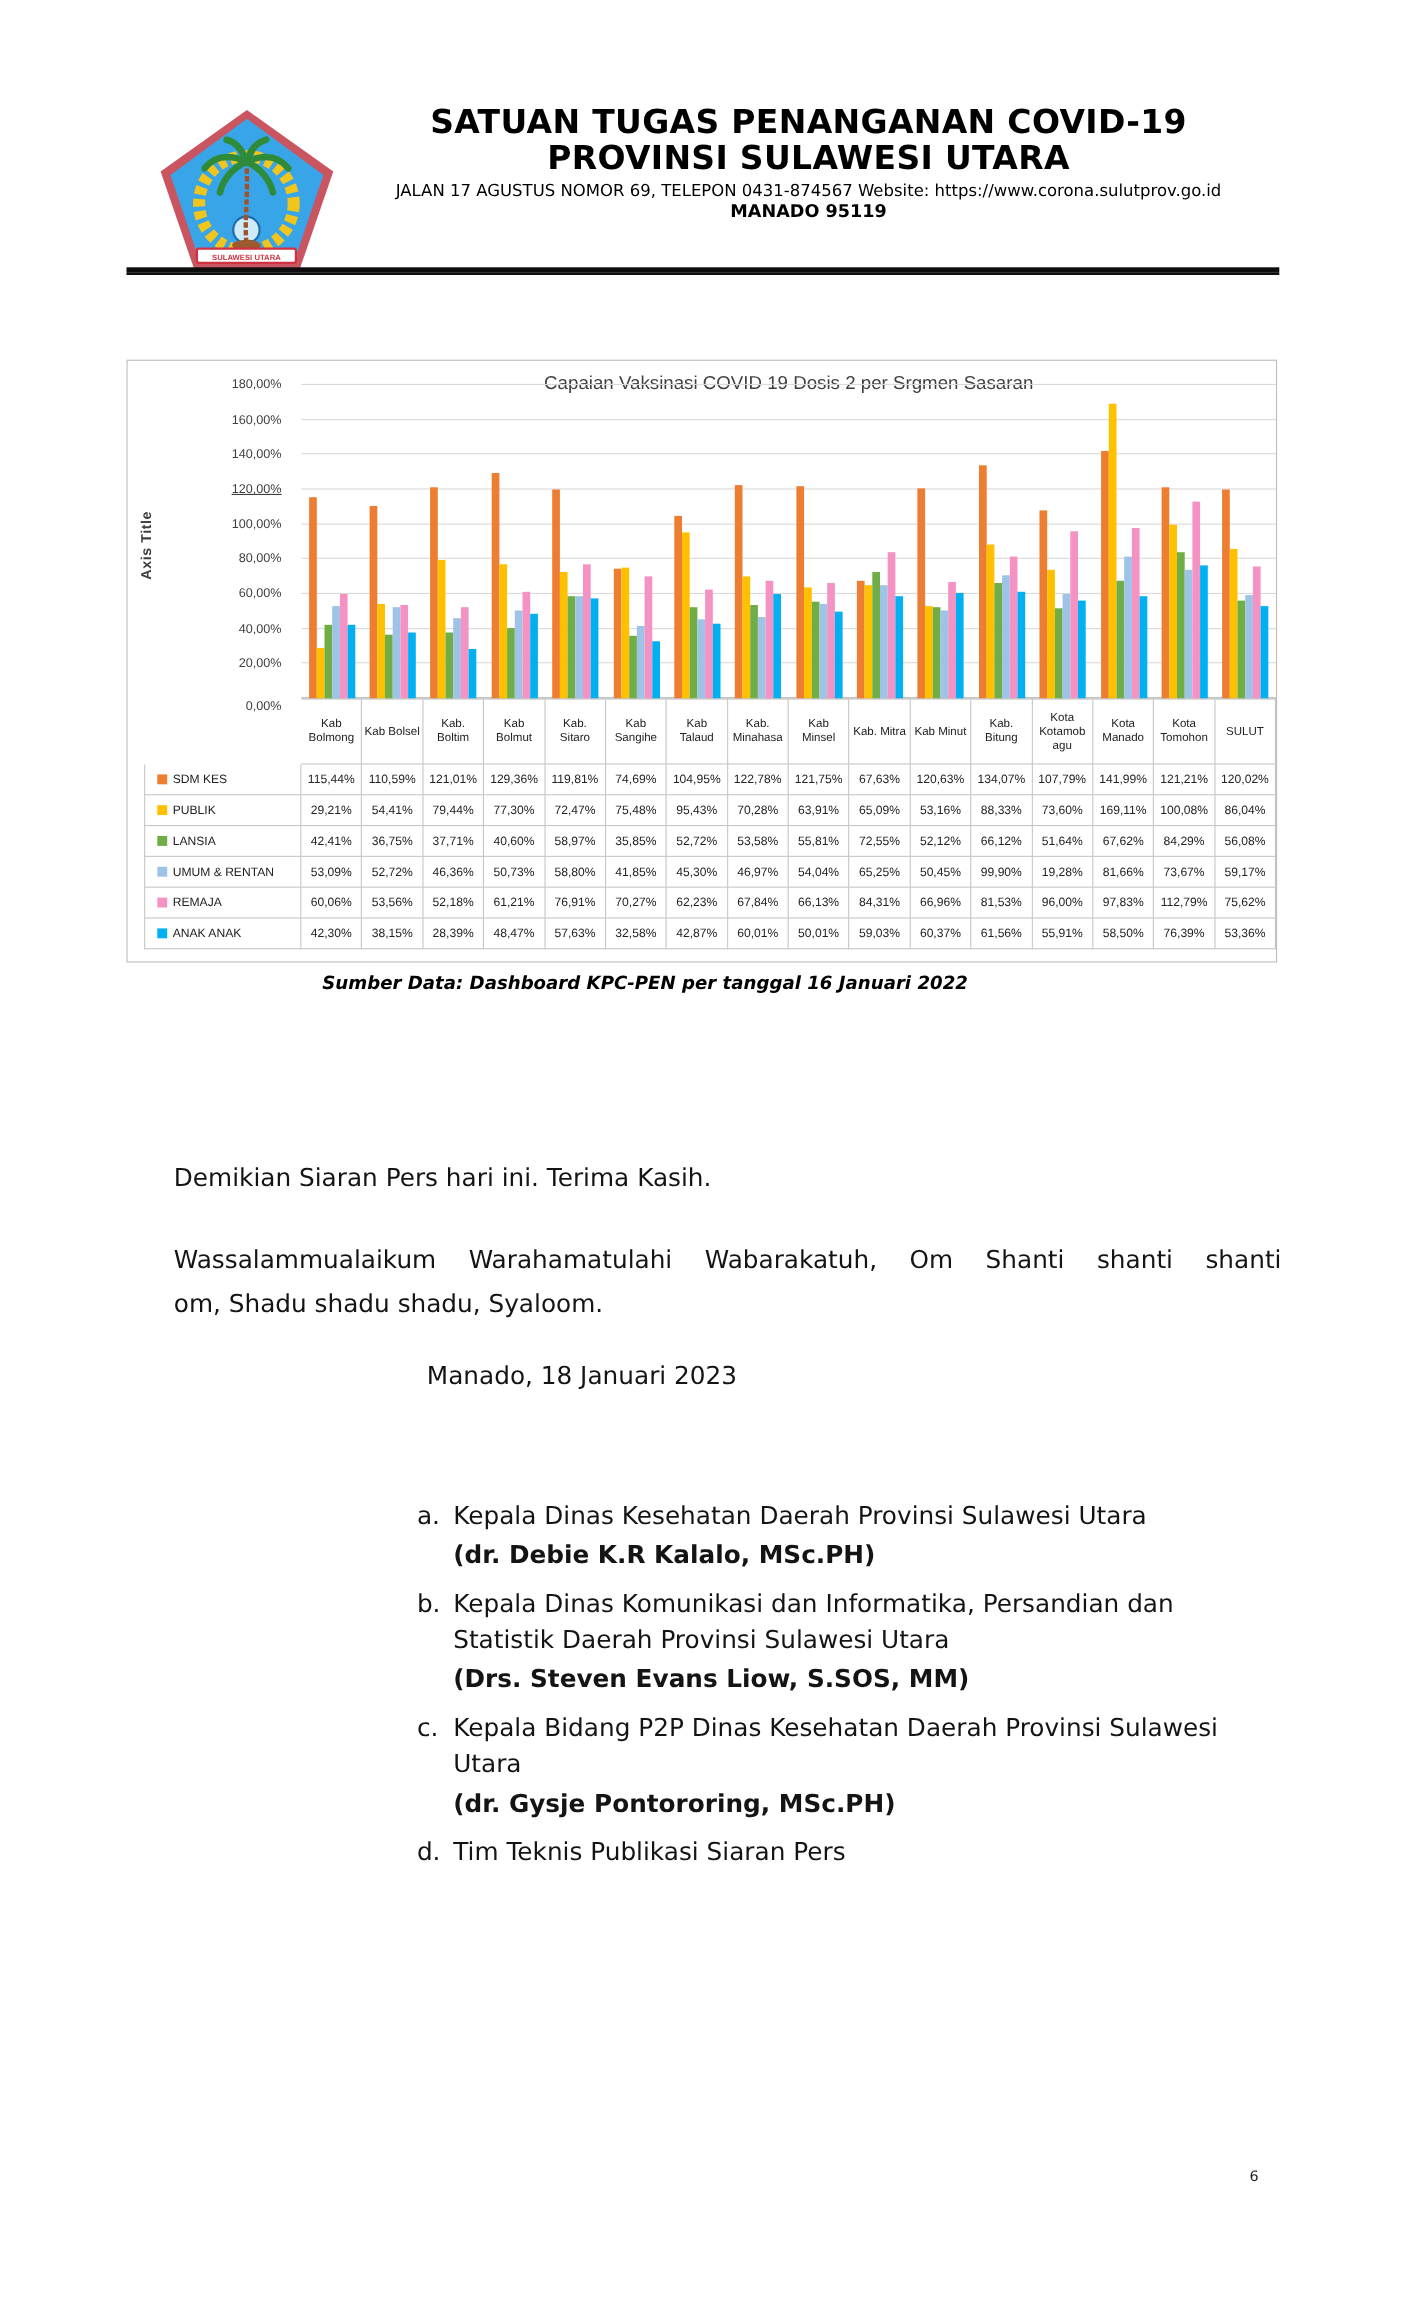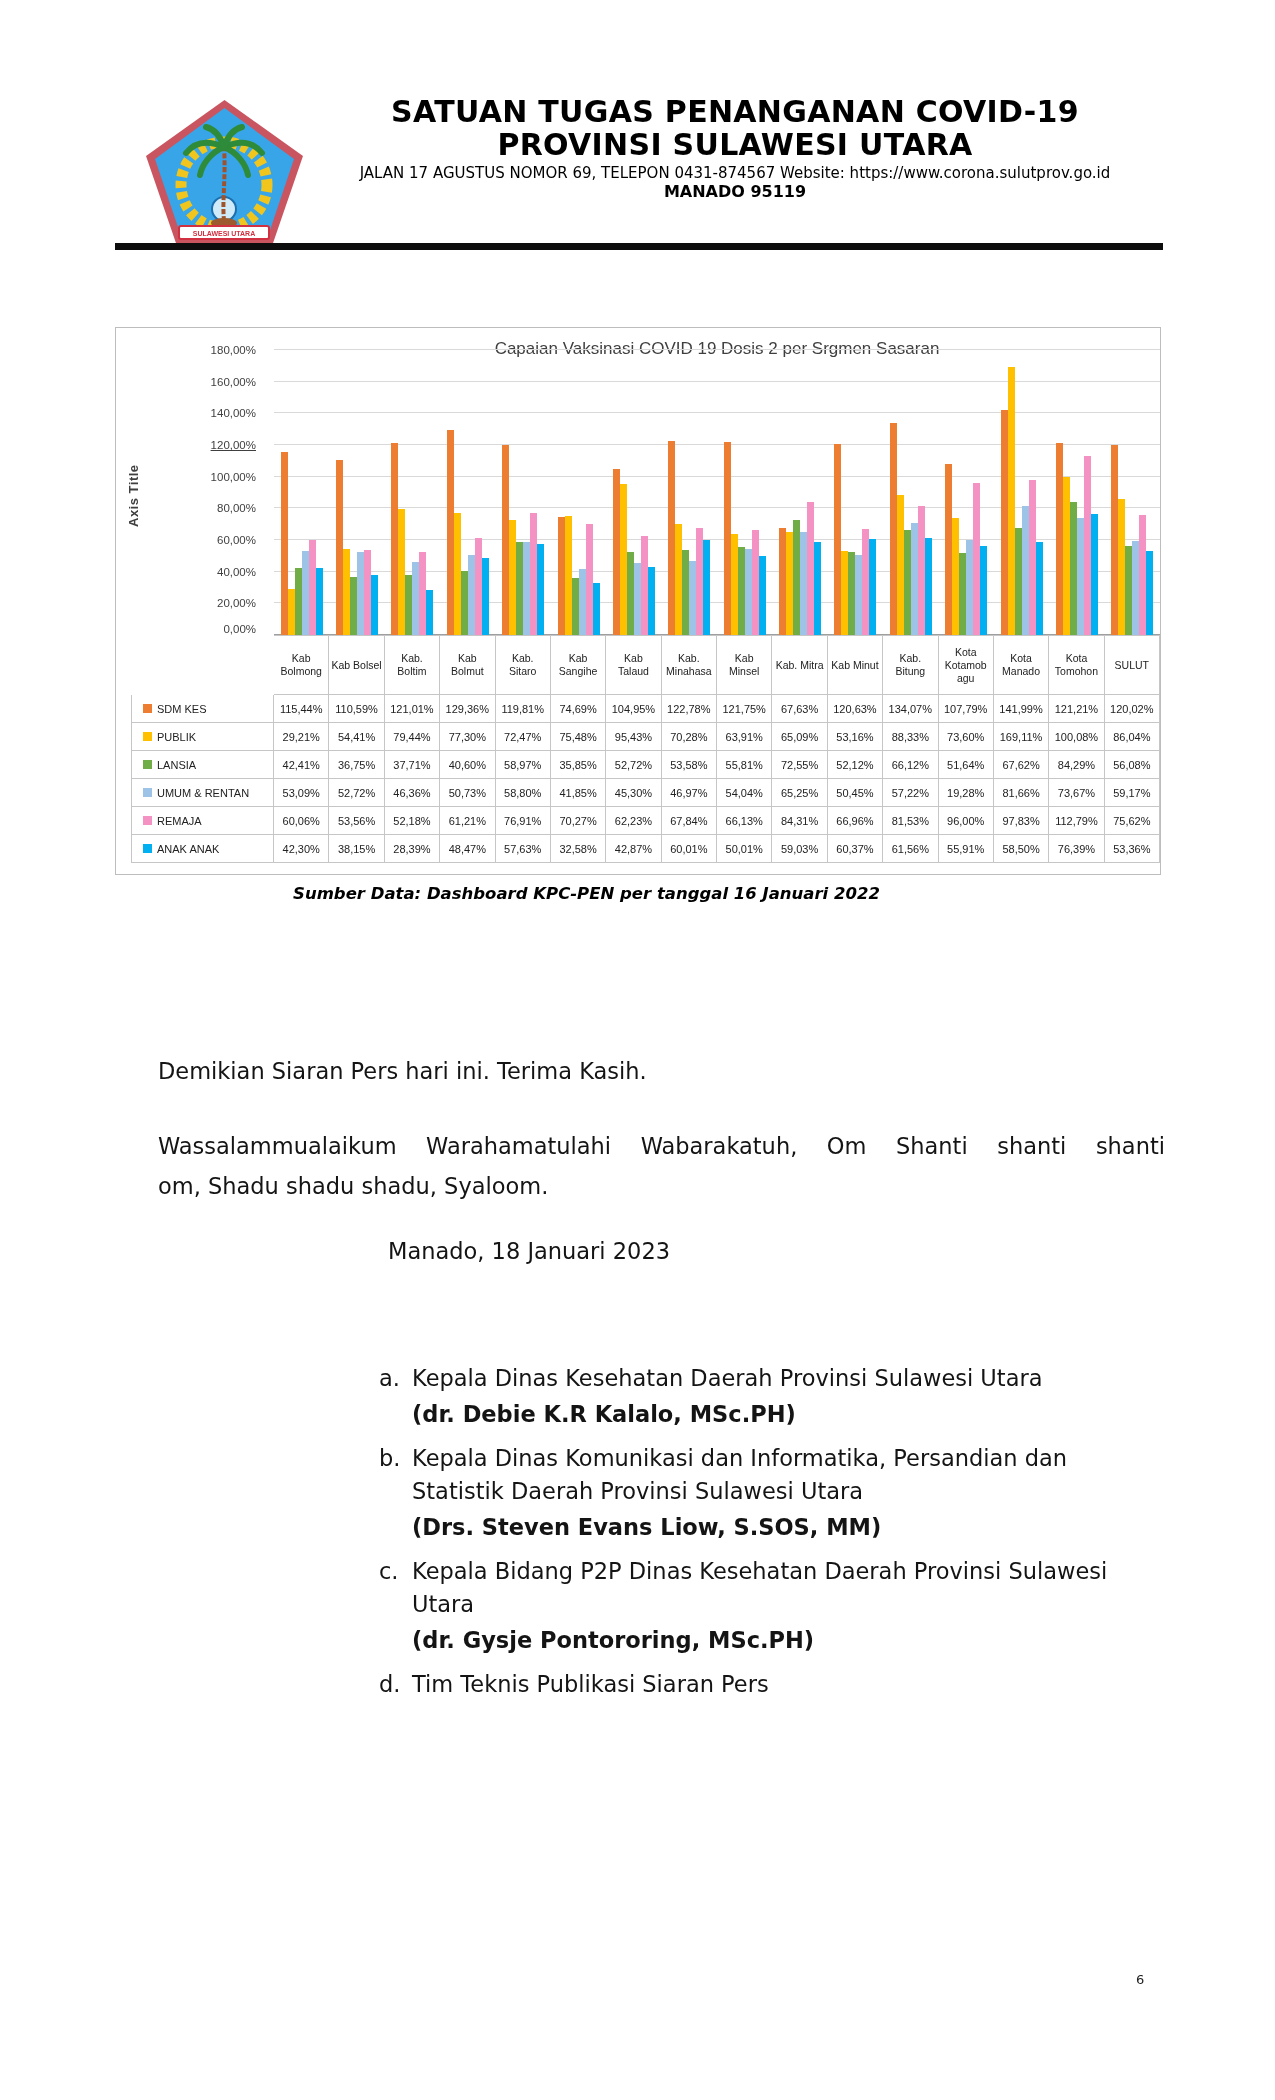--- a/index.html
+++ b/index.html
@@ -96,21 +96,21 @@
     <div class="hdr-title">PROVINSI SULAWESI UTARA</div>
     <div class="hdr-addr">JALAN 17 AGUSTUS NOMOR 69, TELEPON 0431-874567 Website: https://www.corona.sulutprov.go.id</div>
     <div class="hdr-city">MANADO  95119</div>
   </div>
   <div class="hdr-rule"></div>
 
   <div class="chart-frame">
     <div class="chart-title">Capaian Vaksinasi COVID 19 Dosis 2 per Srgmen Sasaran</div>
     <div class="axis-title">Axis Title</div>
     <div class="ylabels">
-        <div class="ytick" style="top: 279px;">0,00%</div>
+        <div class="ytick" style="top: 292px;">0,00%</div>
         <div class="ytick" style="top: 253.333px;">20,00%</div>
         <div class="ytick" style="top: 221.667px;">40,00%</div>
         <div class="ytick" style="top: 190px;">60,00%</div>
         <div class="ytick" style="top: 158.333px;">80,00%</div>
         <div class="ytick" style="top: 126.667px;">100,00%</div>
         <div class="ytick" style="top: 95px; text-decoration: underline;">120,00%</div>
         <div class="ytick" style="top: 63.3333px;">140,00%</div>
         <div class="ytick" style="top: 31.6667px;">160,00%</div>
         <div class="ytick" style="top: 0px;">180,00%</div>
       </div>
@@ -353,21 +353,21 @@
           <div class="cell val">52,72%</div>
           <div class="cell val">46,36%</div>
           <div class="cell val">50,73%</div>
           <div class="cell val">58,80%</div>
           <div class="cell val">41,85%</div>
           <div class="cell val">45,30%</div>
           <div class="cell val">46,97%</div>
           <div class="cell val">54,04%</div>
           <div class="cell val">65,25%</div>
           <div class="cell val">50,45%</div>
-          <div class="cell val">57,22%</div>
+          <div class="cell val">99,90%</div>
           <div class="cell val">19,28%</div>
           <div class="cell val">81,66%</div>
           <div class="cell val">73,67%</div>
           <div class="cell val">59,17%</div>
         </div>
         <div class="drow">
           <div class="cell lbl">
             <div class="sw" style="background: rgb(244, 146, 195);"></div>
             <div>REMAJA</div>
           </div>

